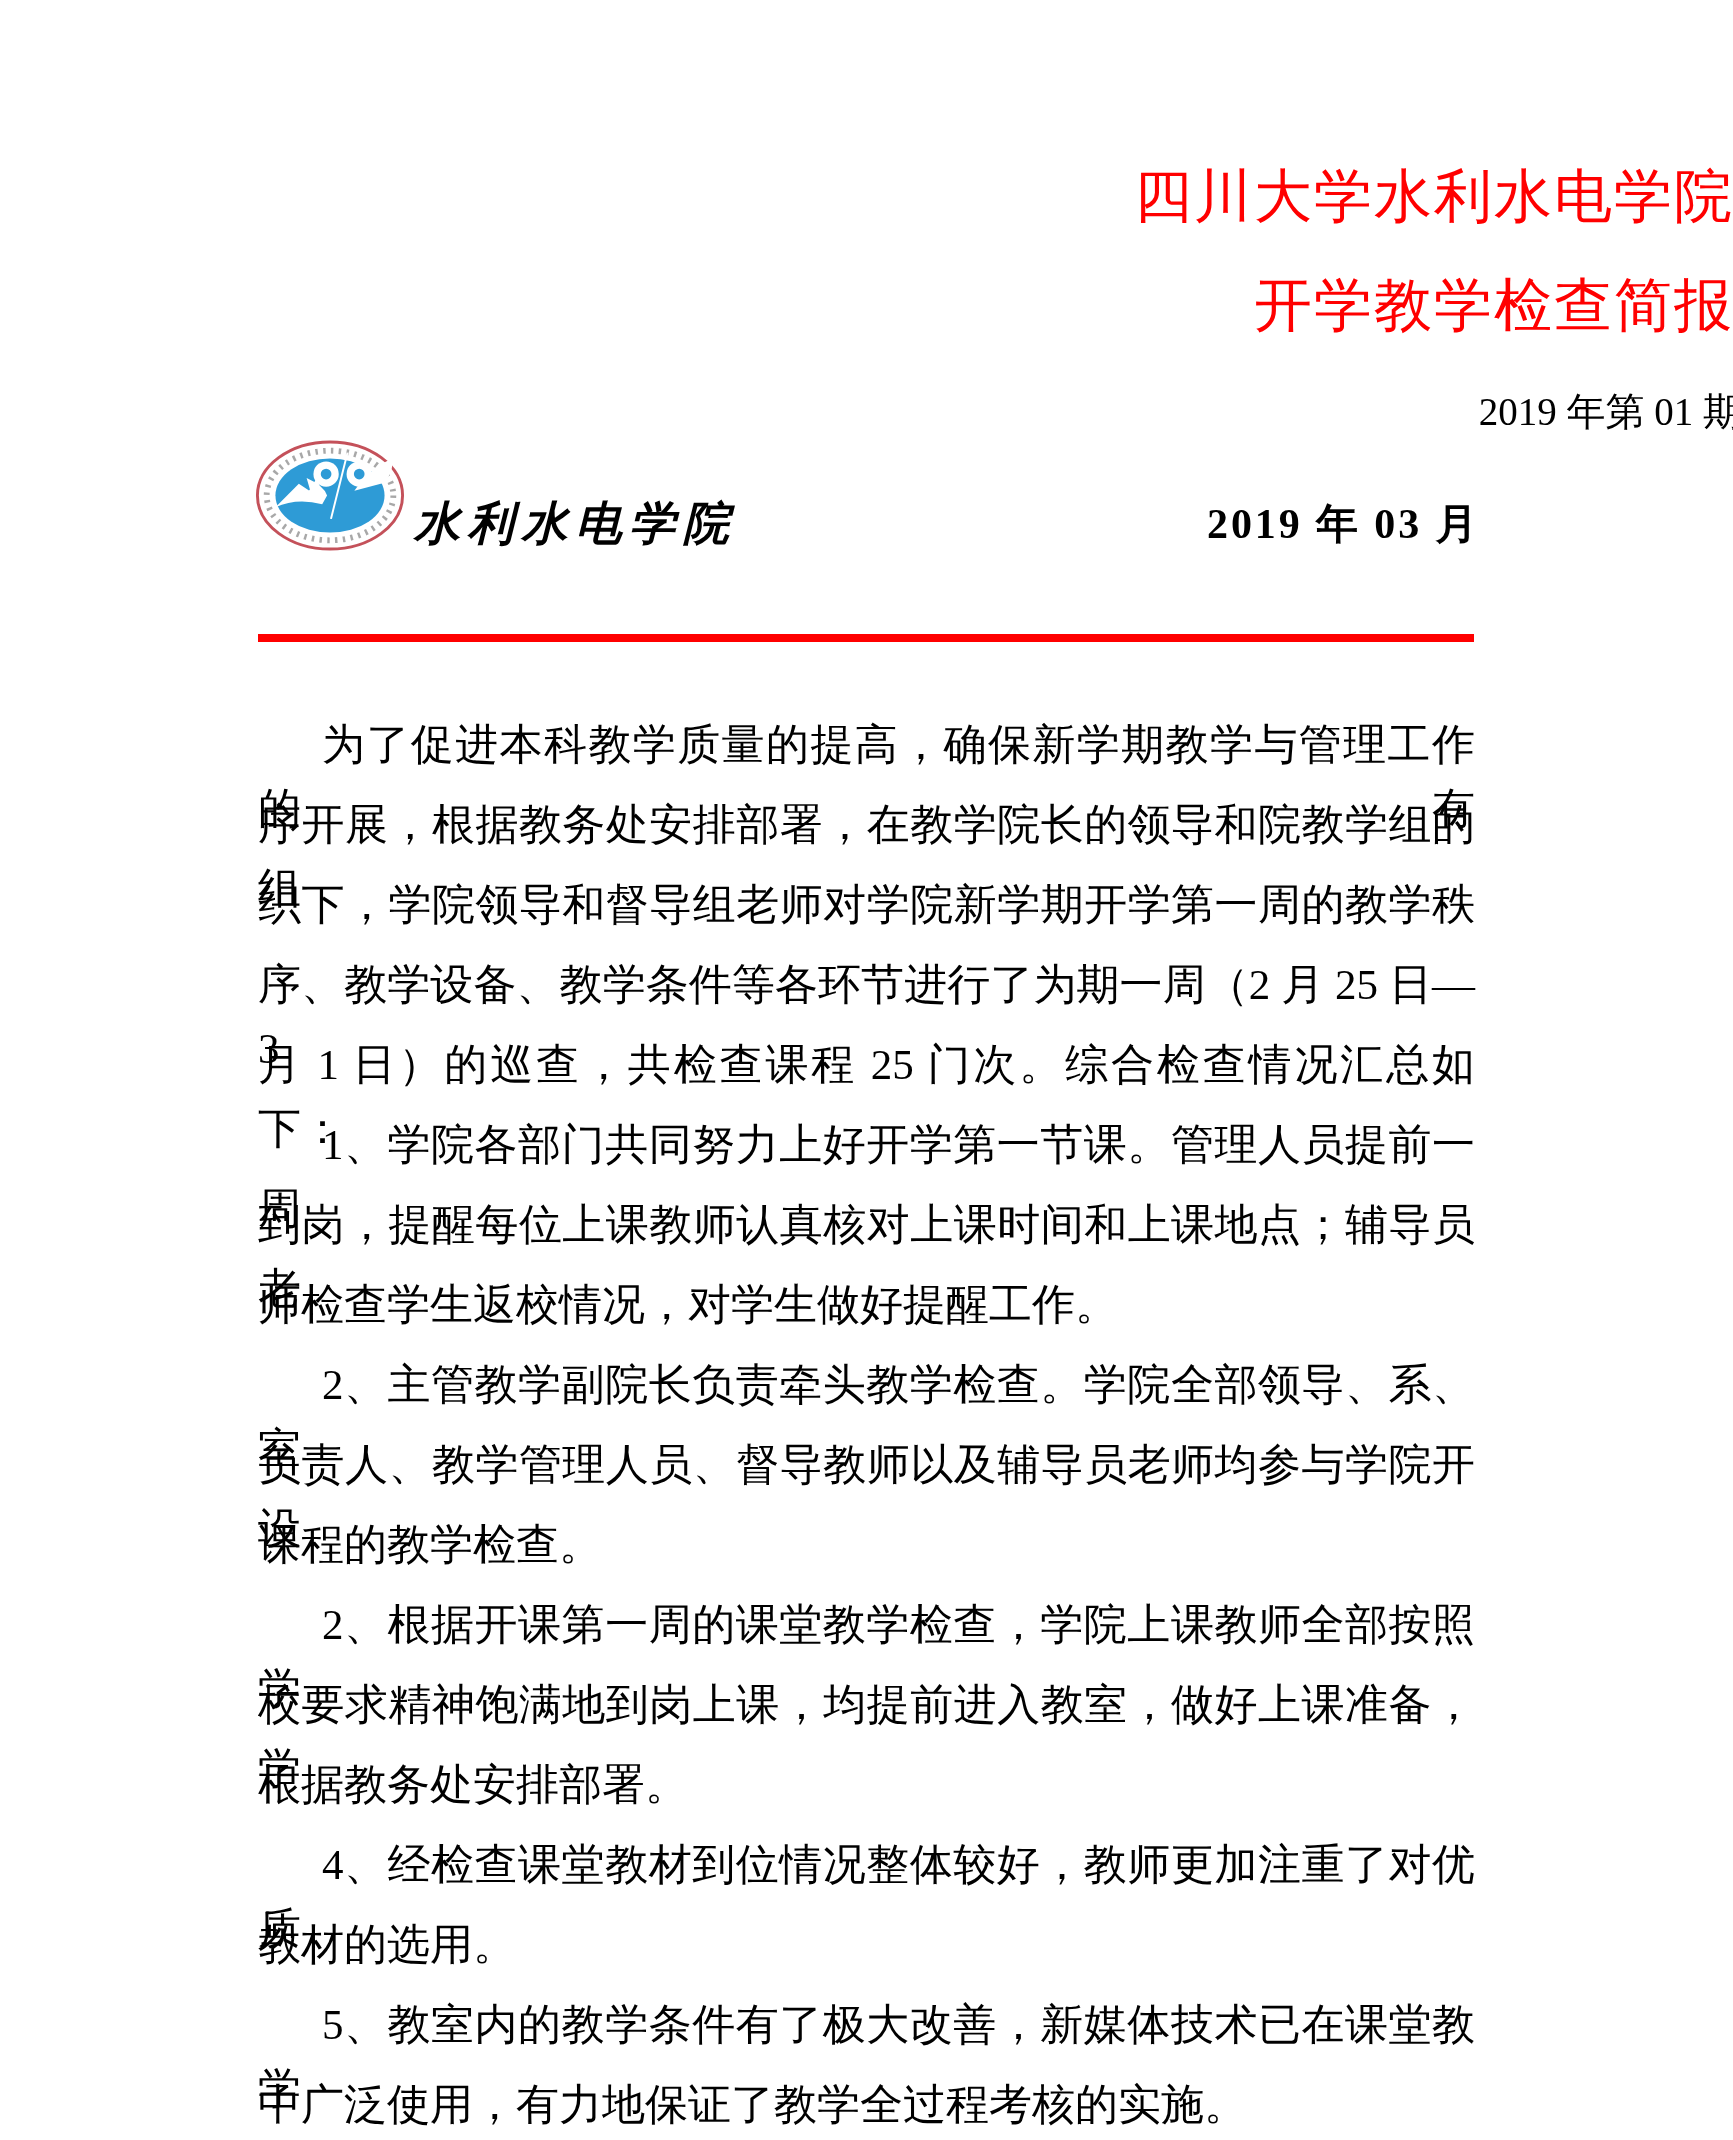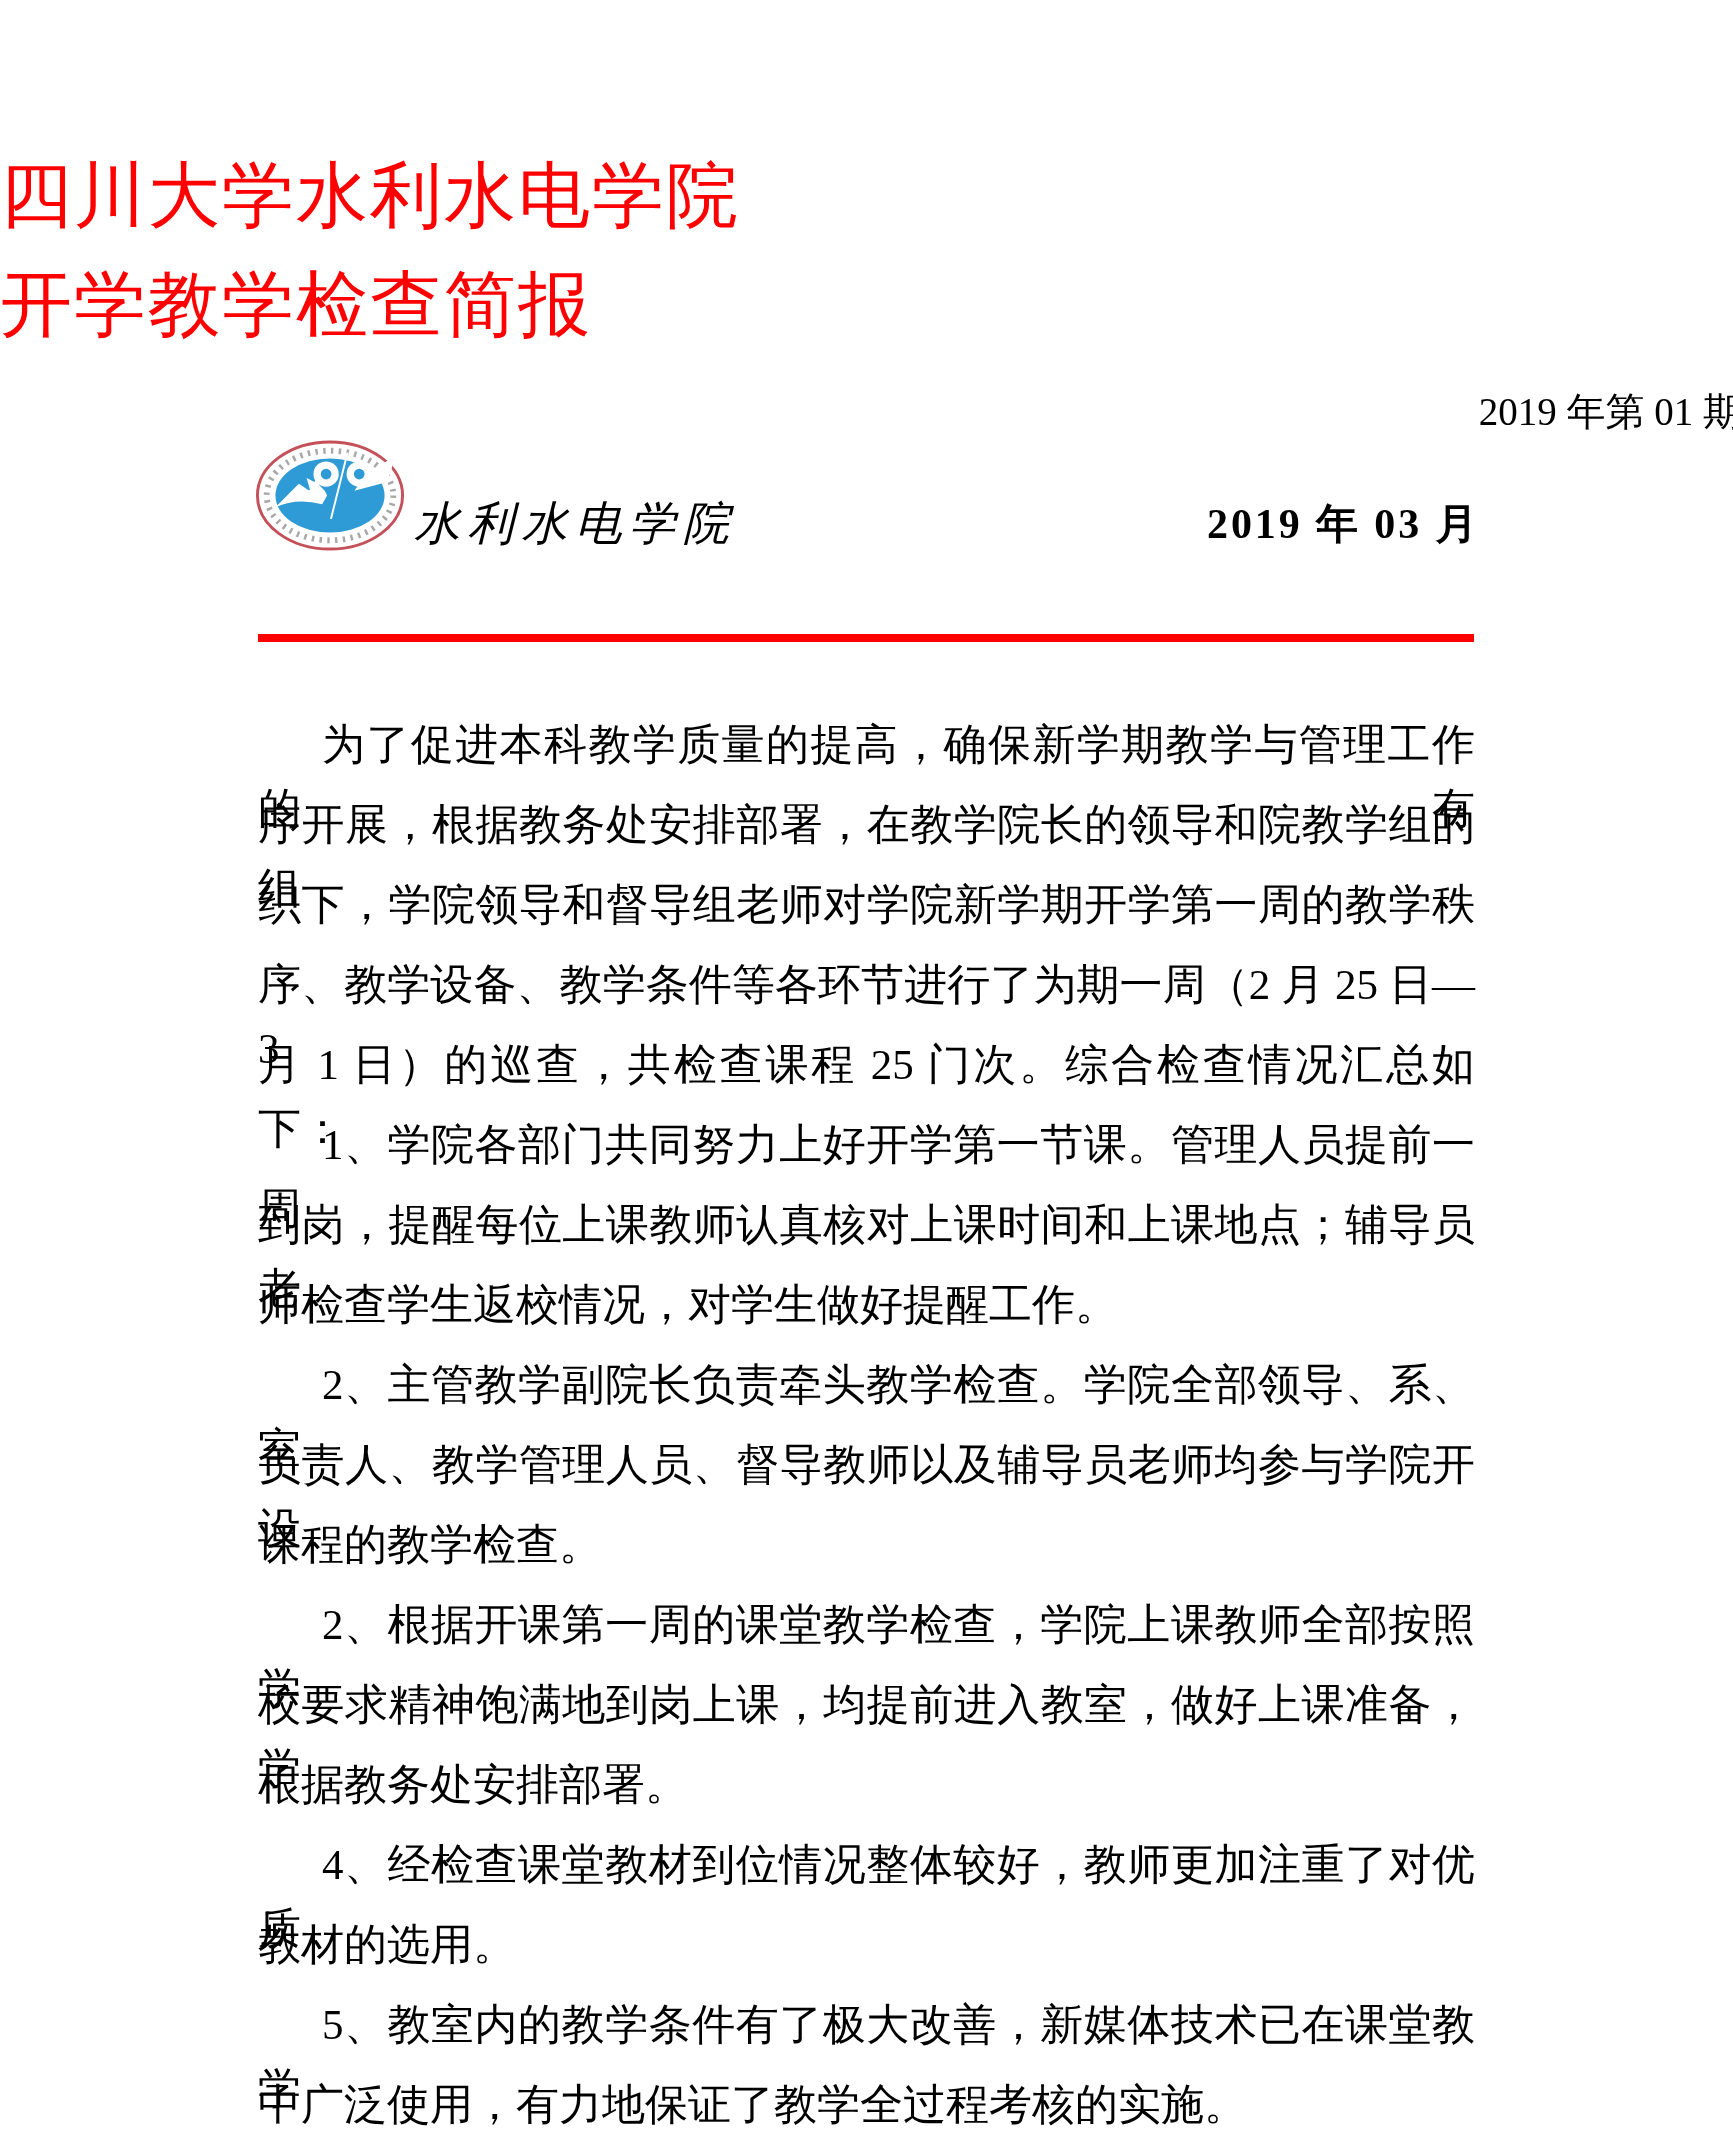--- a/index.html
+++ b/index.html
@@ -9,23 +9,23 @@
     height: 2141px;
     background: #ffffff;
     overflow: hidden;
     font-family: "Liberation Serif", "DejaVu Serif", serif;
     color: #000000;
   }
   .doc-title {
     position: absolute;
     left: 0; top: 142px;
     width: 100%;
-    text-align: left;
+    text-align: right;
     color: #ff0000;
-    font-size: 72px;
+    font-size: 58px;
     line-height: 109px;
     font-weight: 400;
     letter-spacing: 2px;
   }
   .issue-line {
     position: absolute;
     left: 8px; top: 386px;
     width: 100%;
     text-align: right;
     font-size: 39px;
@@ -34,21 +34,21 @@
   .logo {
     position: absolute;
     left: 254px; top: 439px;
     width: 152px; height: 113px;
   }
   .brand-name {
     position: absolute;
     left: 414px; top: 488px;
     font-size: 46px;
     line-height: 72px;
-    font-weight: 400;
+    font-weight: 700;
     letter-spacing: 7.8px;
     font-style: italic;
   }
   .issue-date {
     position: absolute;
     left: 1166px; top: 488px;
     font-size: 42px;
     line-height: 72px;
     letter-spacing: 2.9px;
     font-weight: 600;

